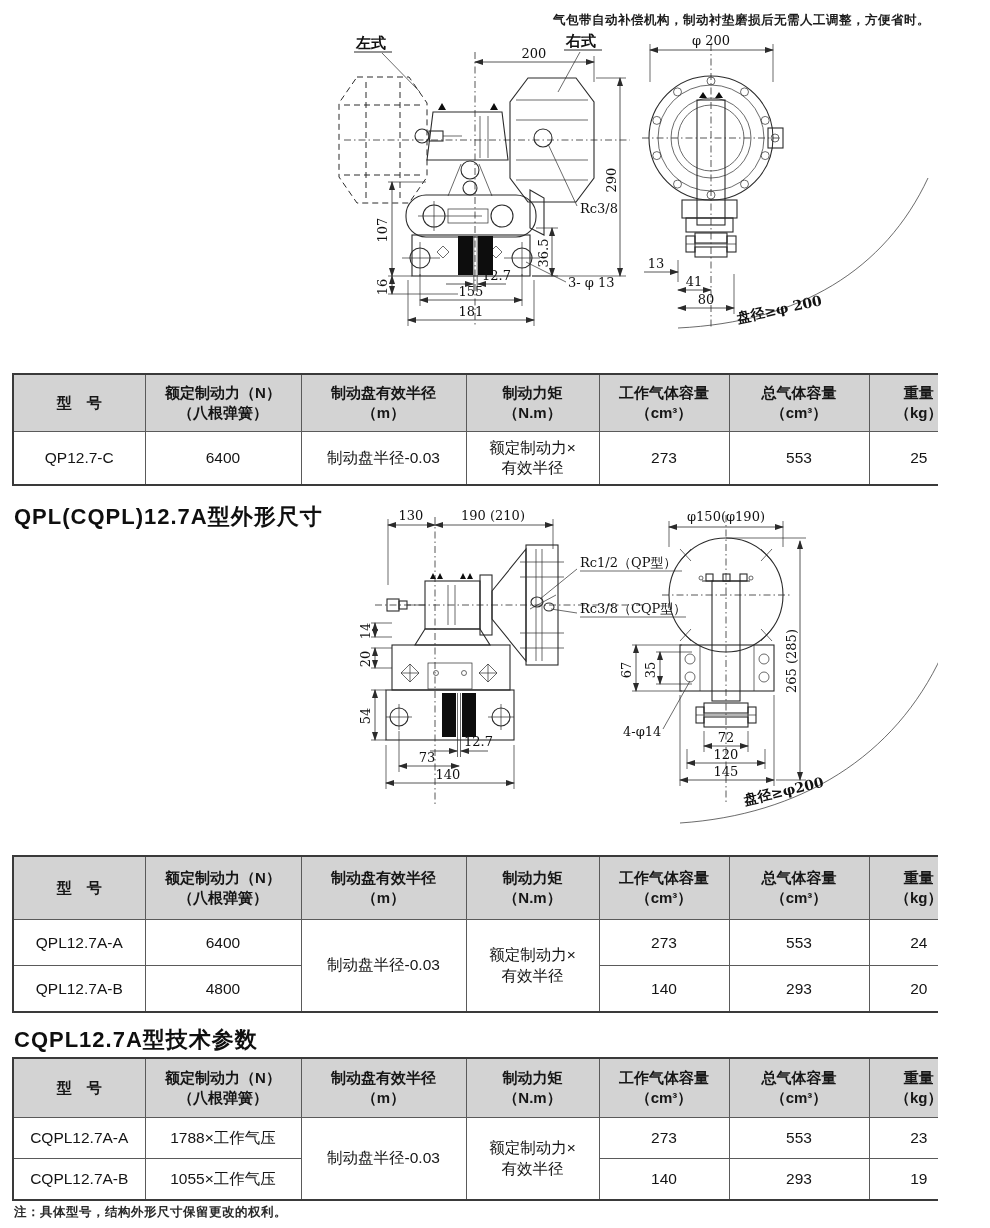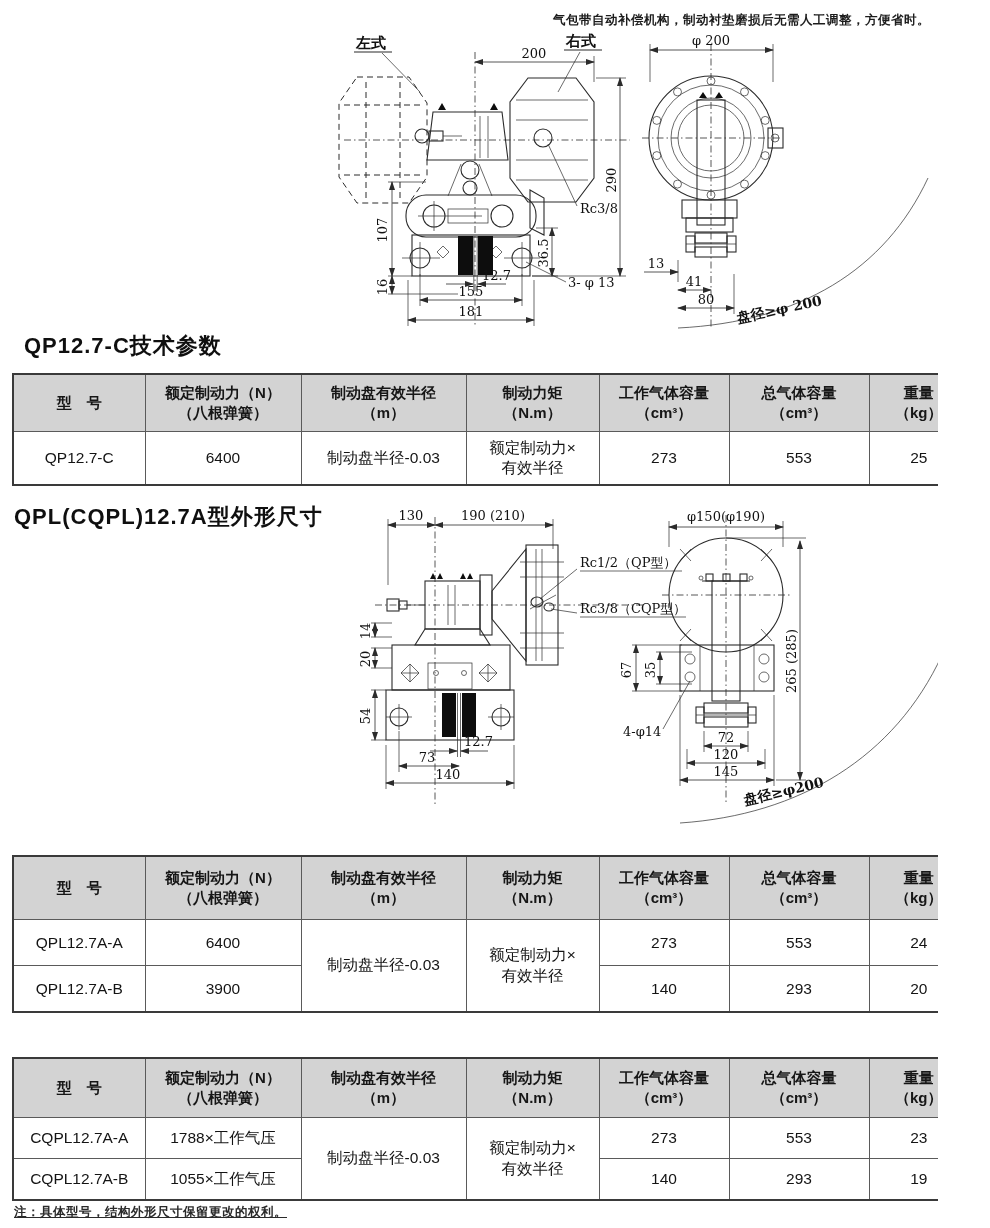--- a/index.html
+++ b/index.html
@@ -7,21 +7,21 @@
     position:relative; width:938px; height:1228px; background:#ffffff;
     font-family:"Liberation Sans","DejaVu Sans",sans-serif; color:#141414; overflow:hidden;
   }
   .top-note {
     position:absolute; top:12px; right:8px; font-size:12.5px; font-weight:bold; color:#1c1c1c; letter-spacing:0.5px;
   }
   .sec-title {
     position:absolute; font-weight:bold; font-size:22px; color:#0f0f0f; letter-spacing:1px; white-space:nowrap;
   }
   .footer-note {
-    position:absolute; left:14px; top:1204px; font-size:12.5px; font-weight:bold; color:#2a2a2a; letter-spacing:0.5px;text-decoration:underline;
+    position:absolute; left:14px; top:1204px; font-size:12.5px; font-weight:bold; color:#2a2a2a; letter-spacing:0.5px;
   }
   
   table.spec {
     position:absolute; left:12px; width:956px; border-collapse:collapse; table-layout:fixed;
     border:2.5px solid #3a3a3a;
   }
   table.spec th, table.spec td {
     border:1.6px solid #5a5a5a; text-align:center; vertical-align:middle; padding:0 2px;
   }
   table.spec th { background:#d3d3d3; font-size:15px; font-weight:bold; color:#161616; line-height:1.35; }
@@ -44,22 +44,22 @@
   svg.draw text.lbl { font-family:"DejaVu Sans","Liberation Sans",sans-serif; font-size:15px; font-weight:bold; fill:#111; }
   svg.draw text.arcp { font-family:"DejaVu Serif","Liberation Serif",serif; font-size:14px; font-weight:bold; fill:#111; }
 </style>
 </head>
 <body>
 
 <div class="page">
 
   <div class="top-note">气包带自动补偿机构，制动衬垫磨损后无需人工调整，方便省时。</div>
 
-  <div class="sec-title" style="left:24px; top:331px;">QP12.7-C技术参数</div>
   <div class="sec-title" style="left:14px; top:502px;">QPL(CQPL)12.7A型外形尺寸</div>
+  <div class="sec-title" style="left:14px; top:1025px;">CQPL12.7A型技术参数</div>
 
   <svg class="draw" style="left:330px; top:30px;" width="660" height="300" viewBox="0 0 660 300">
     <defs>
       <marker id="arr1" markerWidth="9" markerHeight="7" refX="8" refY="3" orient="auto-start-reverse" markerUnits="userSpaceOnUse">
         <path d="M0 0 L9 3 L0 6 Z" fill="#2b2b2b"></path>
       </marker>
       <pattern id="h1" width="5" height="5" patternTransform="rotate(45)" patternUnits="userSpaceOnUse">
         <line x1="0" y1="0" x2="0" y2="5" stroke="#2b2b2b" stroke-width="1"></line>
       </pattern>
     </defs>
@@ -428,21 +428,21 @@
       <td>6400</td>
       <td class="merged" rowspan="2">制动盘半径-0.03</td>
       <td class="merged two-line" rowspan="2">额定制动力×
 有效半径</td>
       <td>273</td>
       <td>553</td>
       <td>24</td>
     </tr>
     <tr>
       <td class="sh">QPL12.7A-B</td>
-      <td class="sh">3900</td>
+      <td class="sh">4800</td>
       <td class="sh">140</td>
       <td class="sh">293</td>
       <td class="sh">20</td>
     </tr>
   </tbody>
     </table>
 
   <table class="spec t3" style="top:1057px;">
     <colgroup>
         <col style="width:132px">

